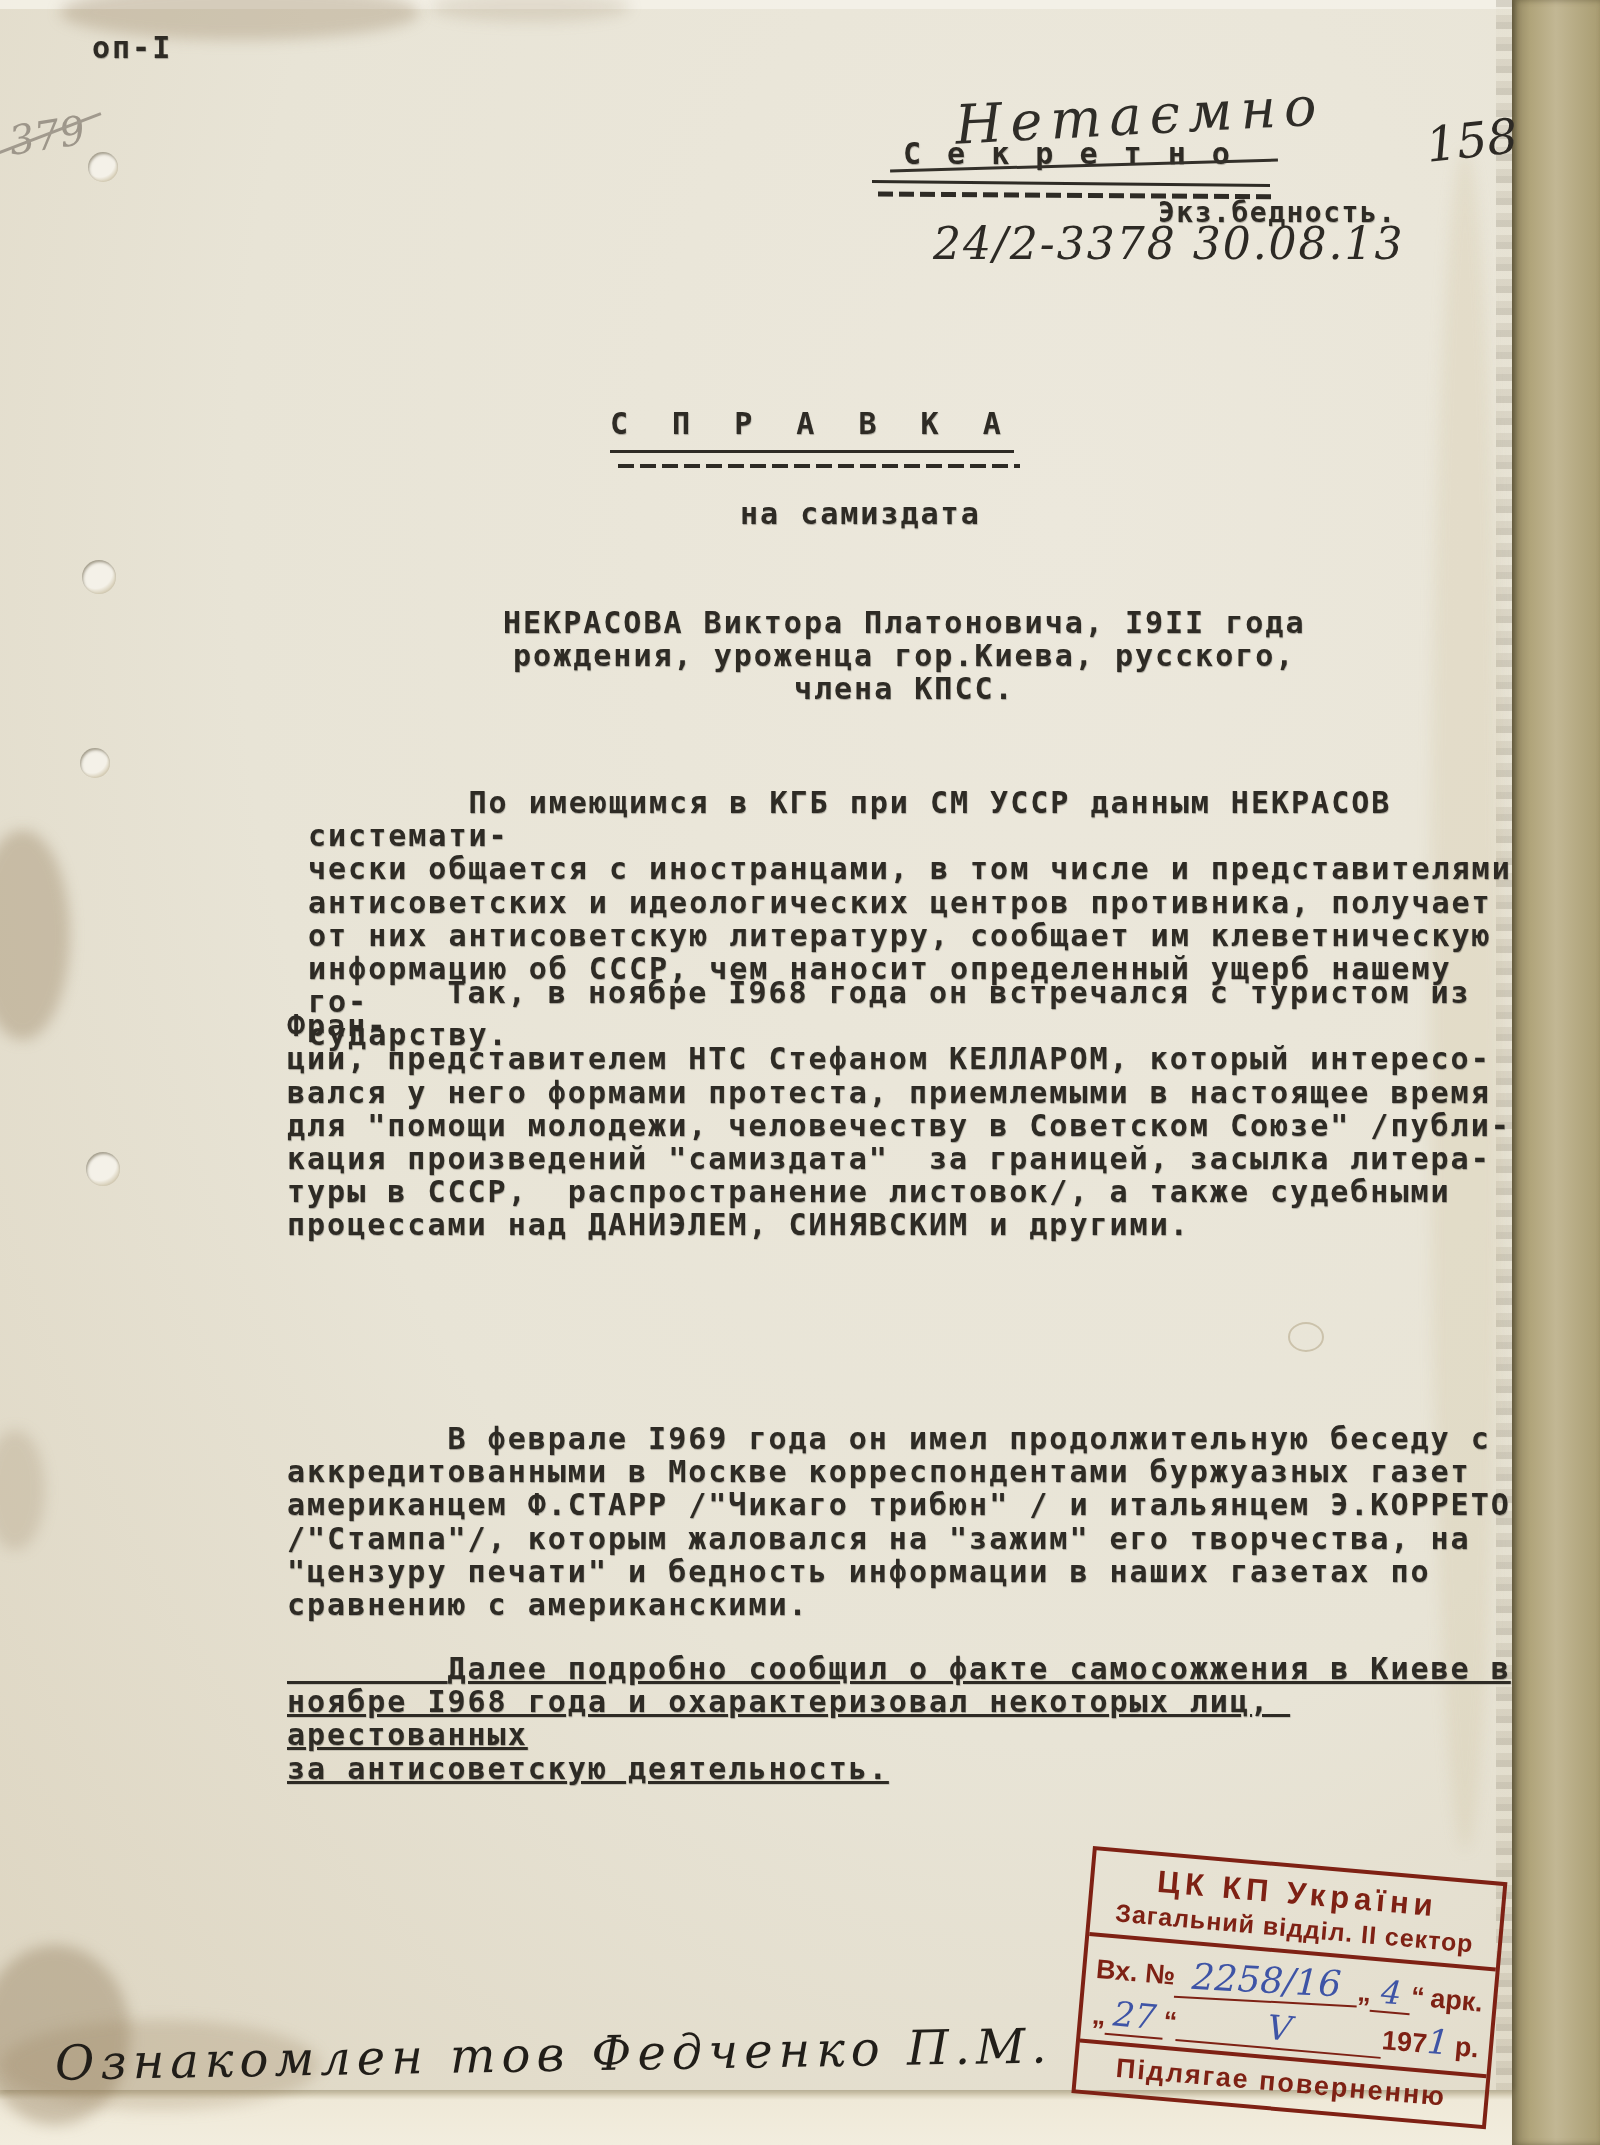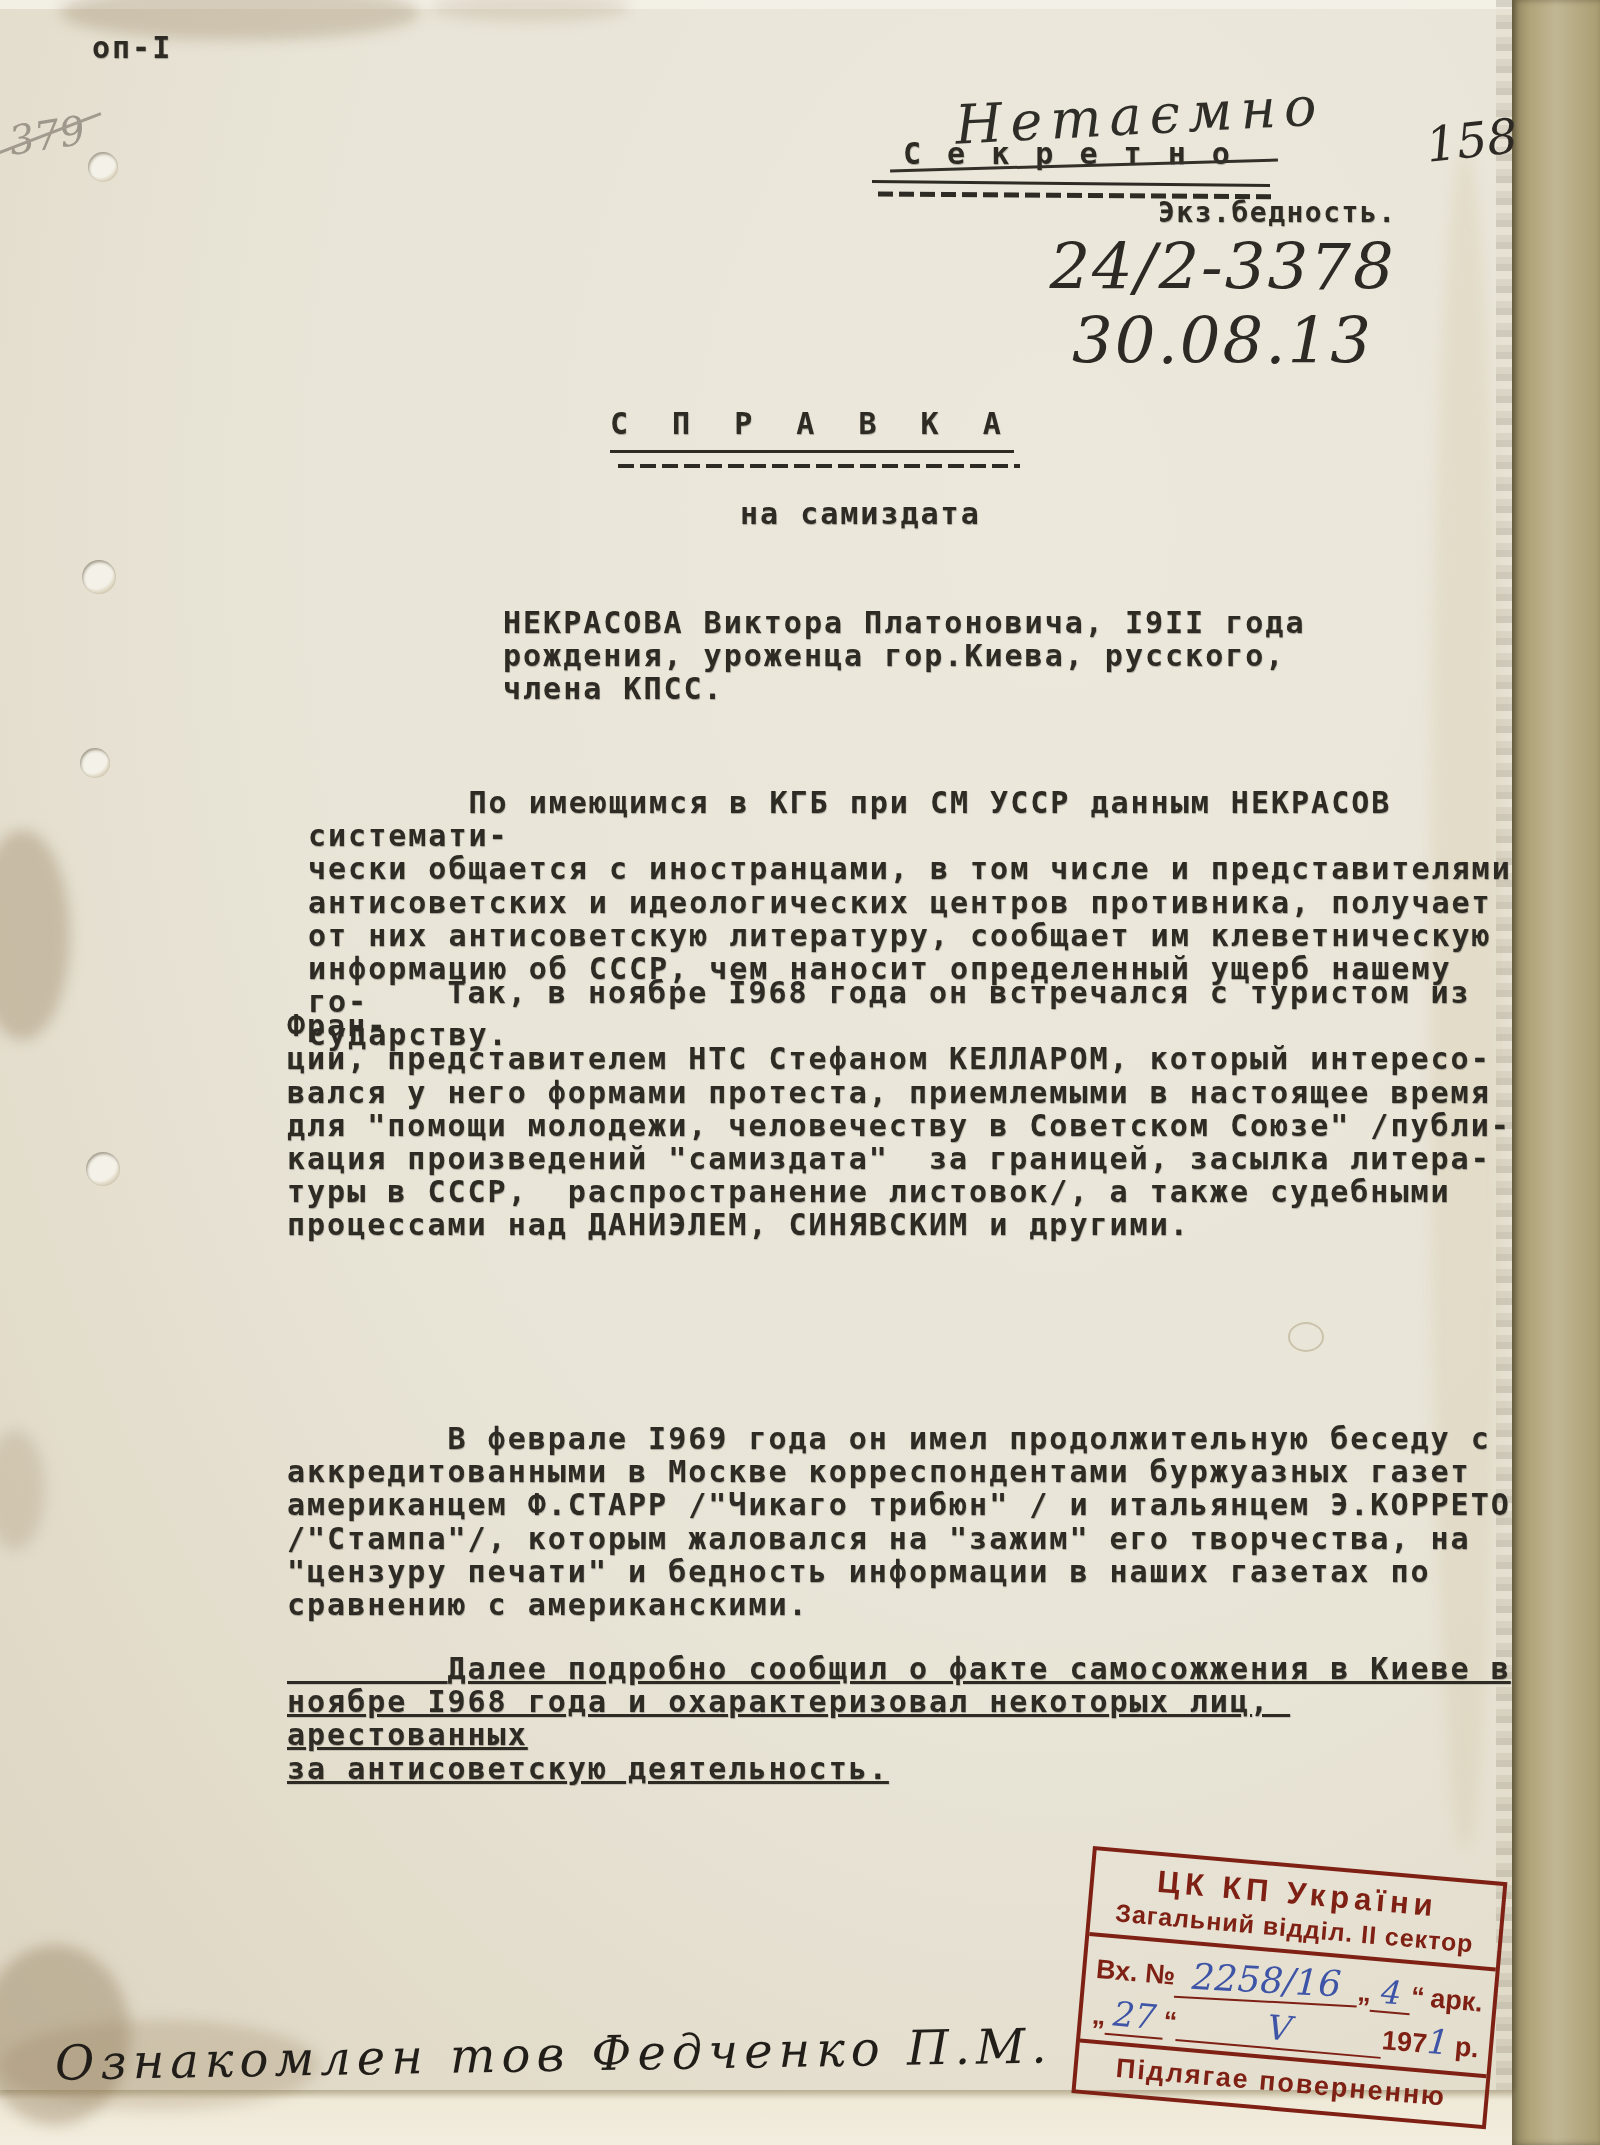--- a/index.html
+++ b/index.html
@@ -33,34 +33,34 @@
   .copy-note{left:1158px;top:196px;font-size:28px;letter-spacing:1.5px;}
   .secrecy{left:903px;top:136px;font-size:30px;letter-spacing:4px;}
   .sec-under1{position:absolute;left:872px;top:182px;width:398px;height:3px;background:#2e2b25;transform:rotate(.6deg);}
   .sec-under2{position:absolute;left:878px;top:193px;width:395px;height:5px;transform:rotate(.4deg);
     background:repeating-linear-gradient(90deg,#2e2b25 0 15px,rgba(46,43,37,0) 15px 21px);}
   .sec-strike{position:absolute;left:890px;top:164px;width:388px;height:3px;background:#33302a;transform:rotate(-1.6deg);}
   .title{left:610px;top:406px;font-size:30px;letter-spacing:13px;padding-bottom:9px;border-bottom:3px solid #2e2b25;}
   .title-dash{position:absolute;left:618px;top:464px;width:402px;height:4px;
     background:repeating-linear-gradient(90deg,#2e2b25 0 16px,rgba(46,43,37,0) 16px 22px);}
   .subtitle{left:740px;top:496px;font-size:30px;letter-spacing:2px;}
-  .subject{left:503px;top:606px;}
+  .subject{left:503px;top:606px;text-align:center;}
   .p1{left:287px;top:786px;margin-left:21px;}
   .p2{left:287px;top:976px;}
   .p3{left:287px;top:1285px;}
   .p4{left:287px;top:1422px;}
   .p5{left:287px;top:1652px;text-decoration:underline;}
   
   .hand{position:absolute;font-family:"DejaVu Serif",serif;font-style:italic;color:#2d2a25;}
   .pencil{left:1262px;top:52px;font-size:40px;color:#9d968a;transform:rotate(-9deg);
     font-family:"DejaVu Serif",serif;font-style:italic;}
   .pencil-strike{position:absolute;left:-14px;top:20px;width:110px;height:3px;background:#a19a8e;transform:rotate(-12deg);}
   .secrecy-over{left:955px;top:84px;font-size:54px;letter-spacing:8px;transform:rotate(-3deg);color:#2f2d28;}
   .pagenum{left:1426px;top:112px;font-size:48px;transform:rotate(-6deg);}
-  .regnum{left:933px;top:230px;font-size:64px;letter-spacing:2px;text-align:center;}
+  .regnum{left:933px;top:218px;font-size:44px;letter-spacing:2px;text-align:center;}
   .footer-note{left:55px;top:2026px;font-size:48px;letter-spacing:6px;transform:rotate(-1deg);color:#211e19;}
   
   .stamp{position:absolute;left:1093px;top:1846px;width:388px;border:4px solid #7e2114;
     transform:rotate(5deg);transform-origin:left top;color:#7e2114;
     font-family:"Liberation Sans",sans-serif;font-weight:bold;padding:8px 10px 0;}
   .s-org{font-size:31px;letter-spacing:5px;text-align:center;}
   .s-dept{font-size:25px;letter-spacing:1px;text-align:center;margin-top:2px;}
   .s-rule{height:4px;background:#7e2114;margin:7px -10px 8px;}
   .s-row{display:flex;align-items:baseline;font-size:27px;margin-bottom:4px;}
   .blue-hand{font-family:"DejaVu Serif",serif;font-style:italic;font-weight:normal;color:#3e54a6;}

